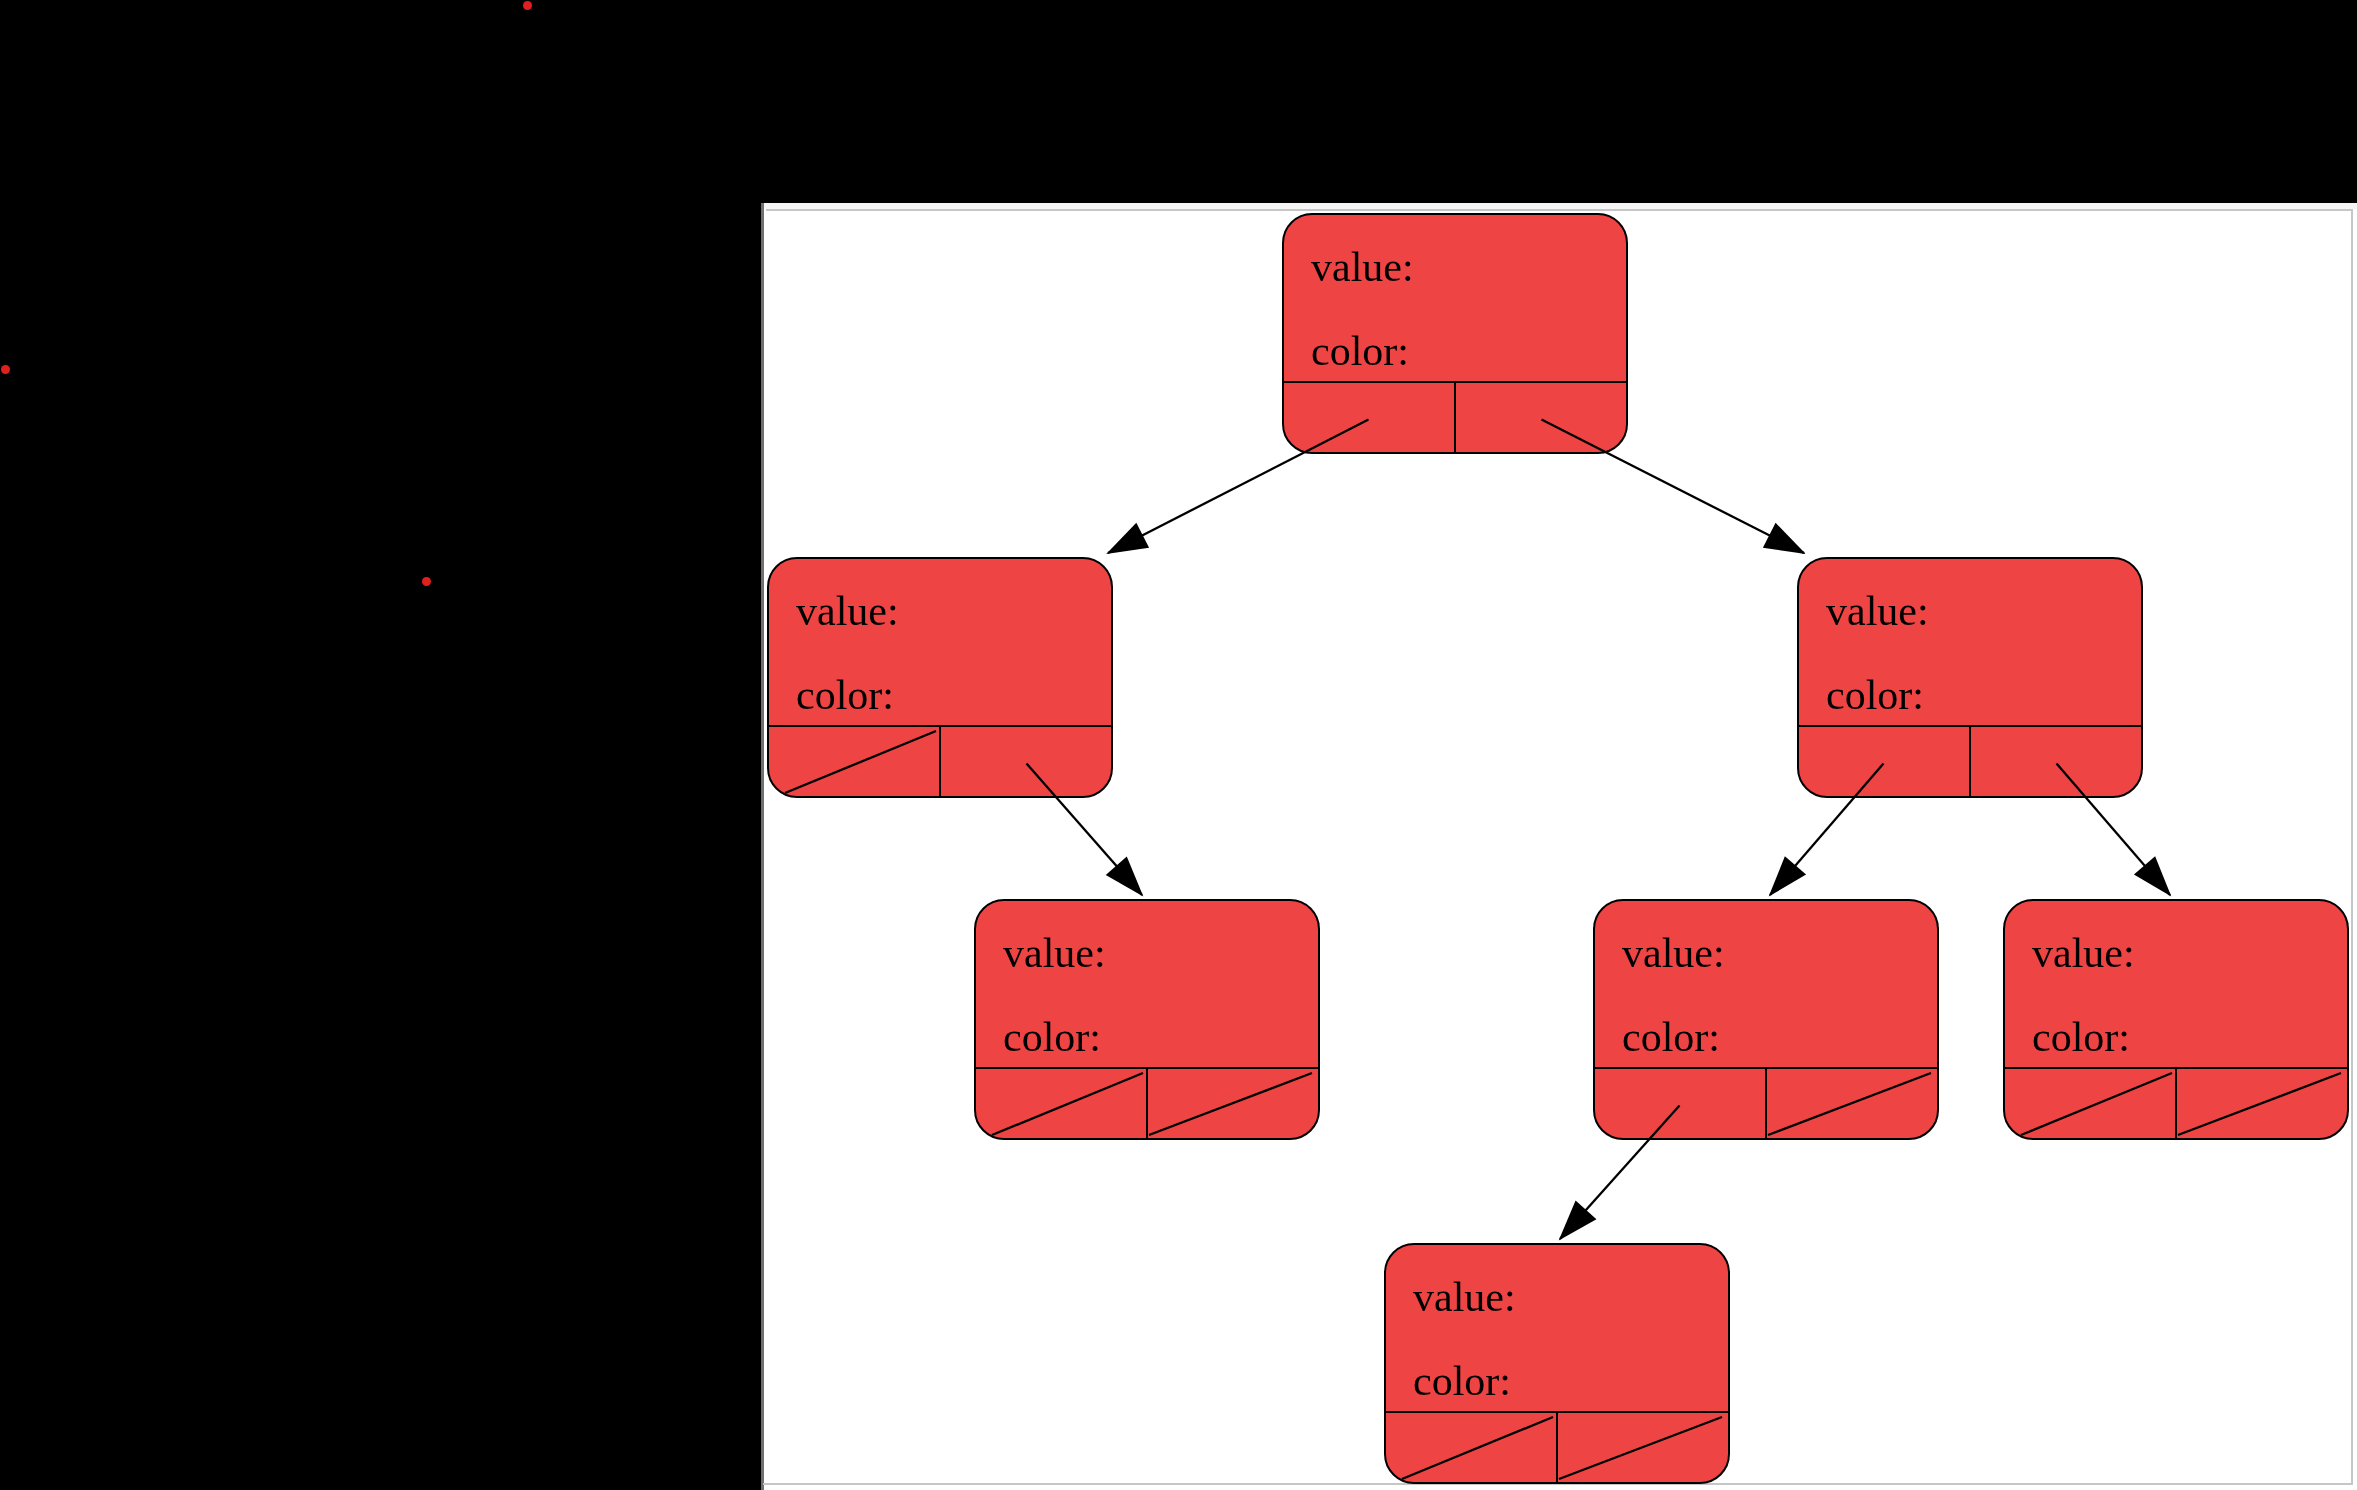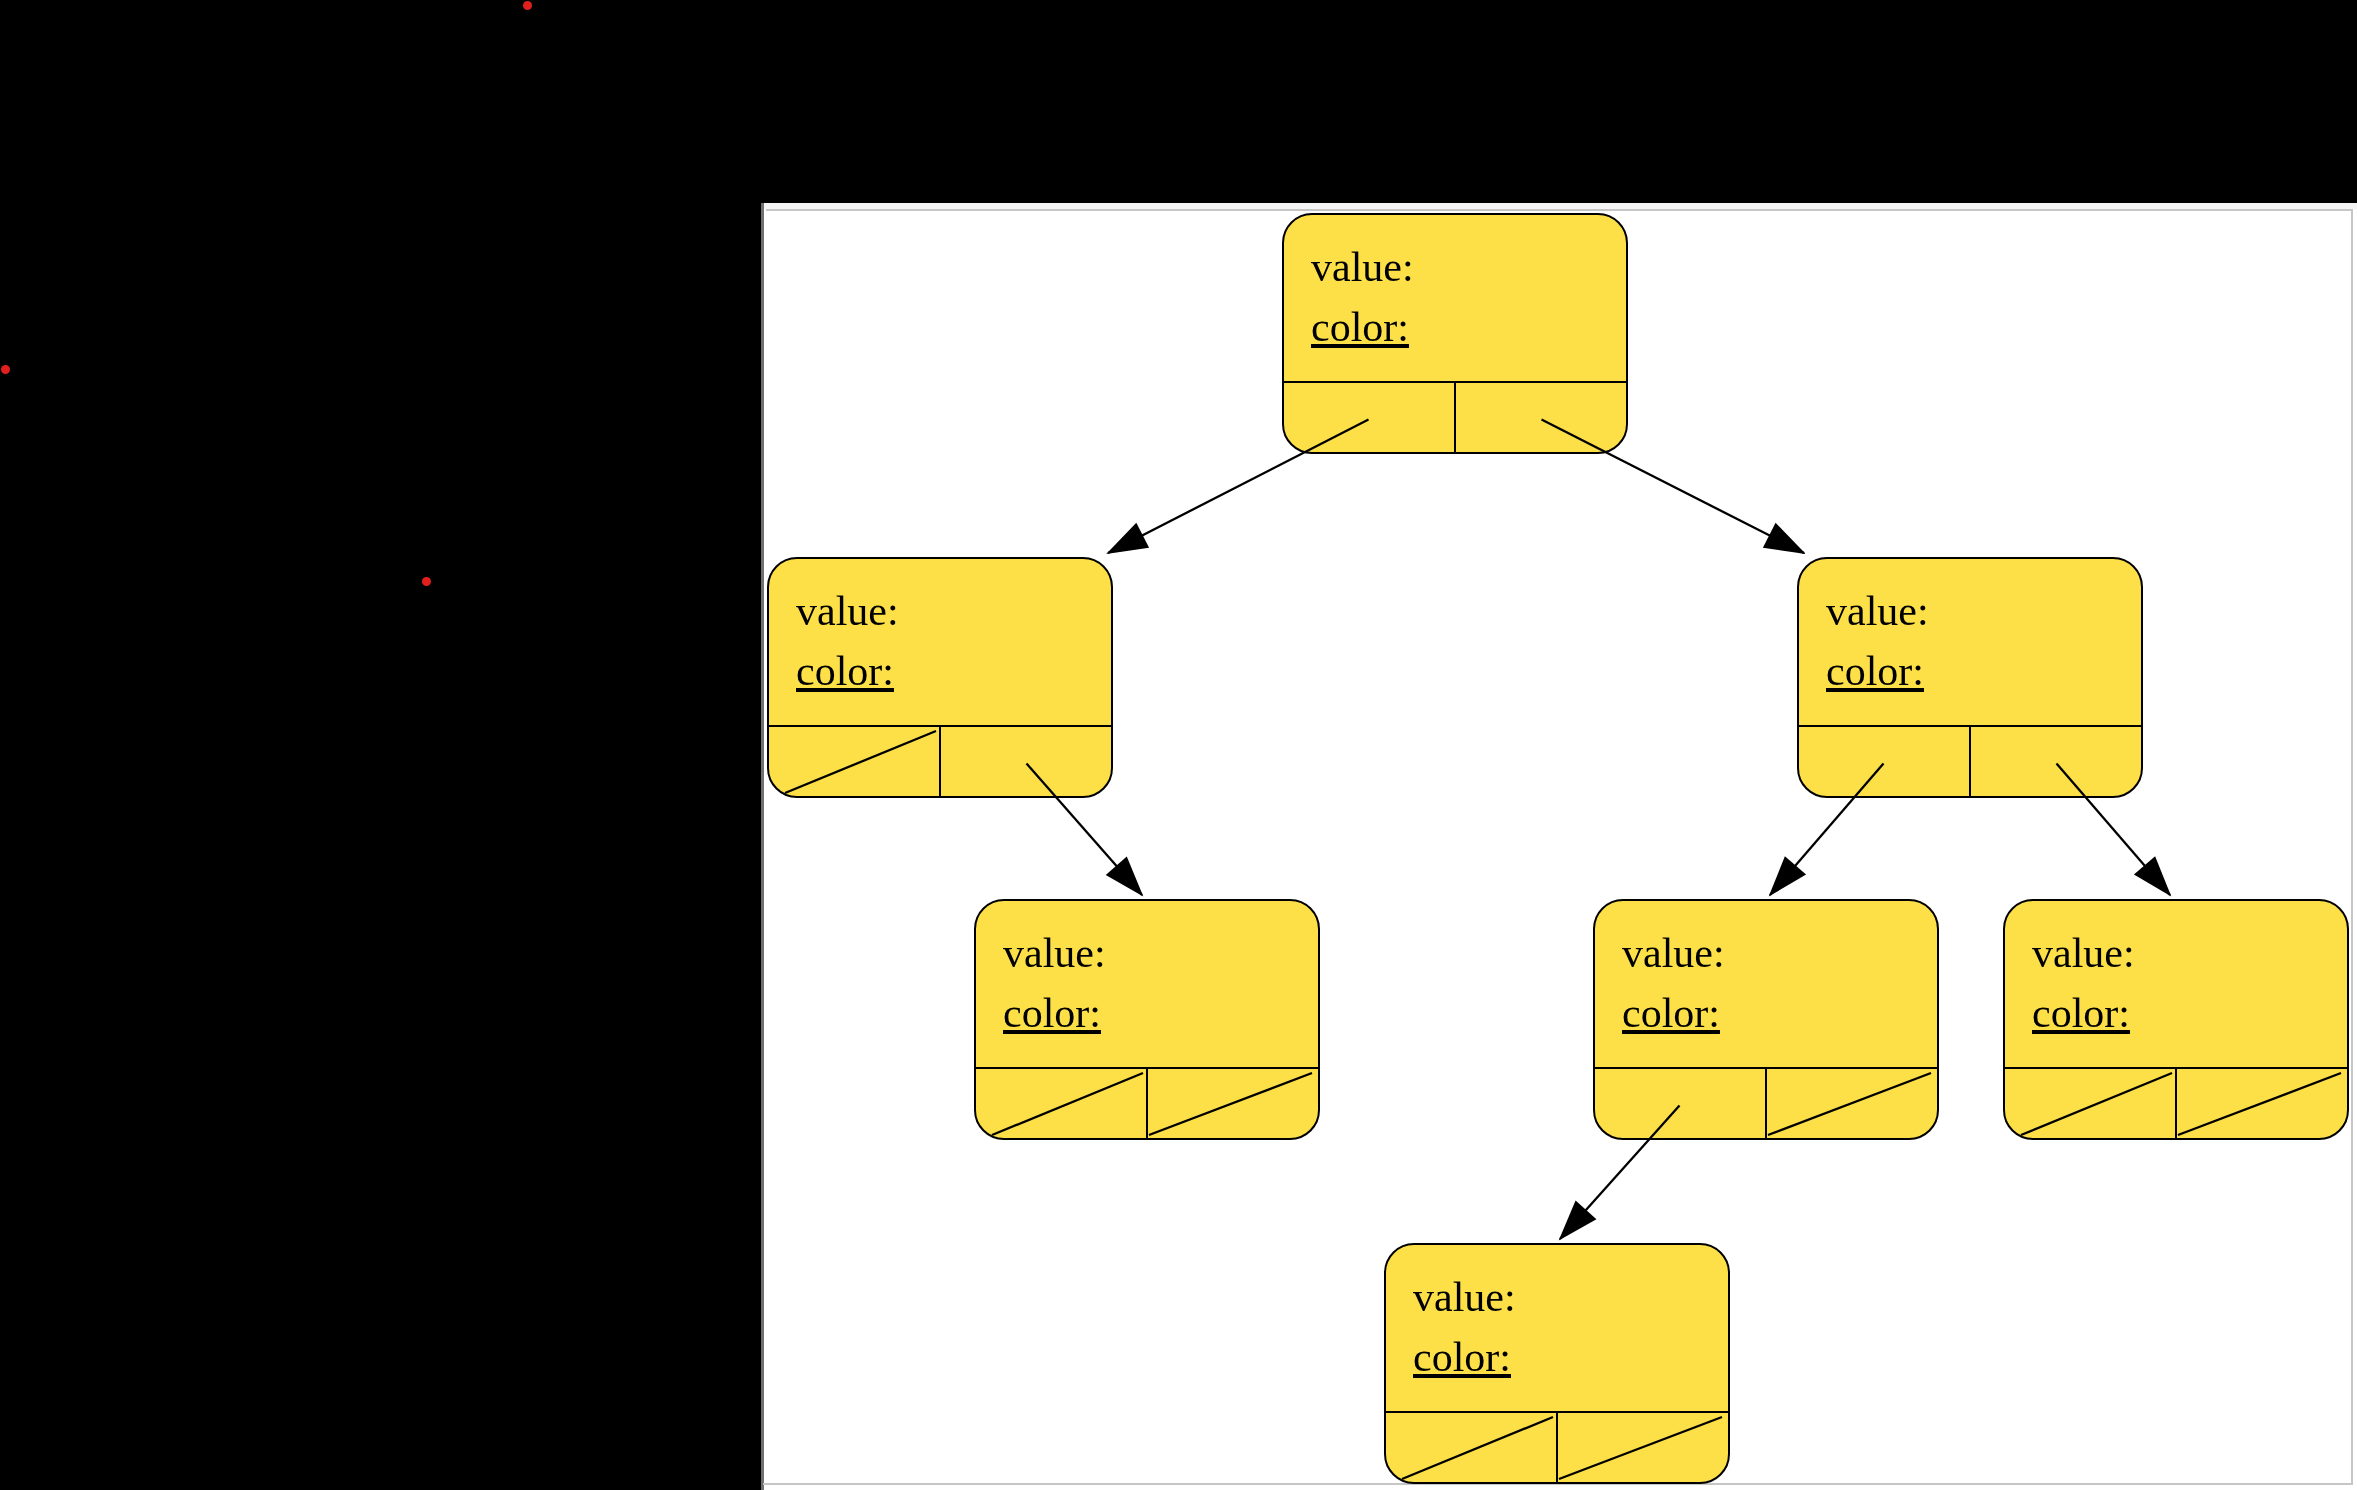--- a/index.html
+++ b/index.html
@@ -29,36 +29,36 @@
   .rule { position: absolute; background: #c6c6c6; }
   .rule-top    { left: 766px;  top: 209px;  width: 1586px; height: 2px; }
   .rule-right  { left: 2351px; top: 209px;  width: 2px;    height: 1276px; }
   .rule-bottom { left: 763px;  top: 1483px; width: 1590px; height: 2px; }
 
   
   .node {
     position: absolute;
     width: 346px; height: 241px;
     box-sizing: border-box;
-    background: #fde047;
+    background: #ef4444;
     border: 2.4px solid #000000;
     border-radius: 30px;
     overflow: hidden;
     padding-left: 44px;
   }
   .node .label {
     position: absolute;
     left: 27px;
     font-size: 42px;
     line-height: 48px;
     color: #000000;
     white-space: nowrap;
   }
   .node .label-value { top: 28px; }
-  .node .label-color { top: 88px; text-decoration: underline; }
+  .node .label-color { top: 112px; }
   .ptr-row {
     position: absolute;
     left: 0; right: 0; bottom: 0;
     height: 69px;
     border-top: 2.8px solid #000000;
     display: flex;
   }
   .ptr-cell { flex: 1 1 0; }
   .ptr-cell.left { border-right: 2.4px solid #000000; }
 

